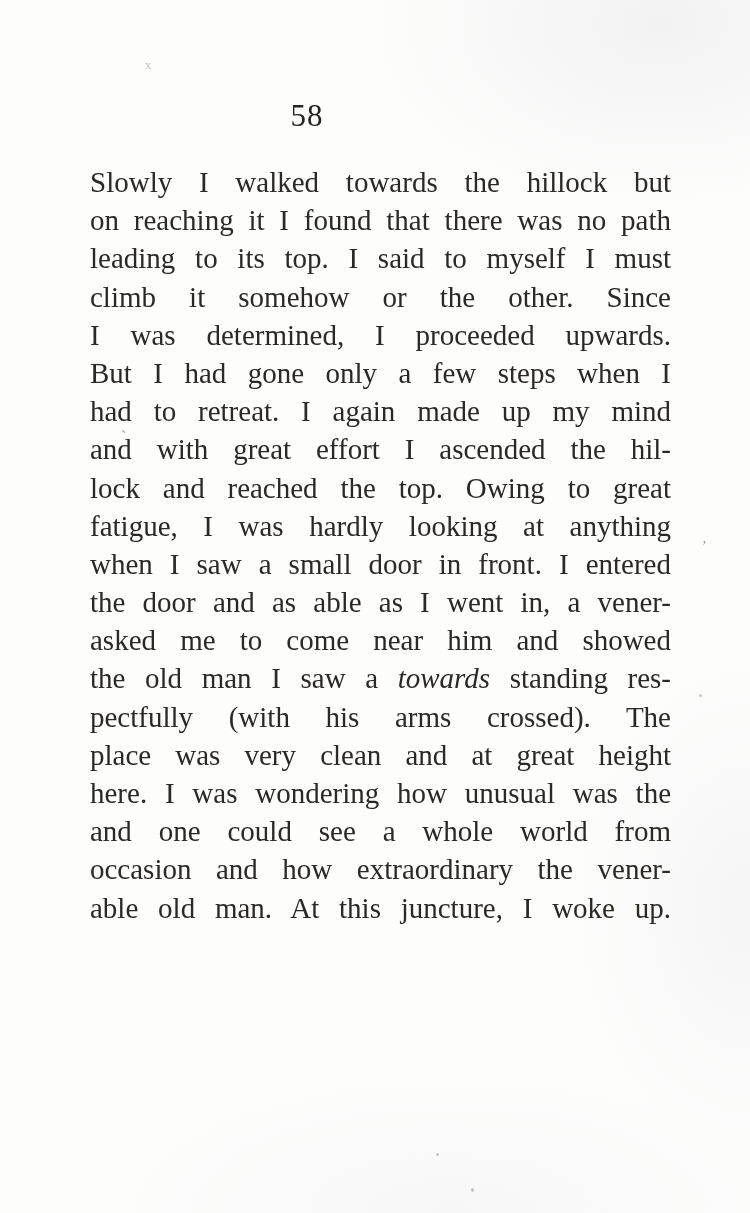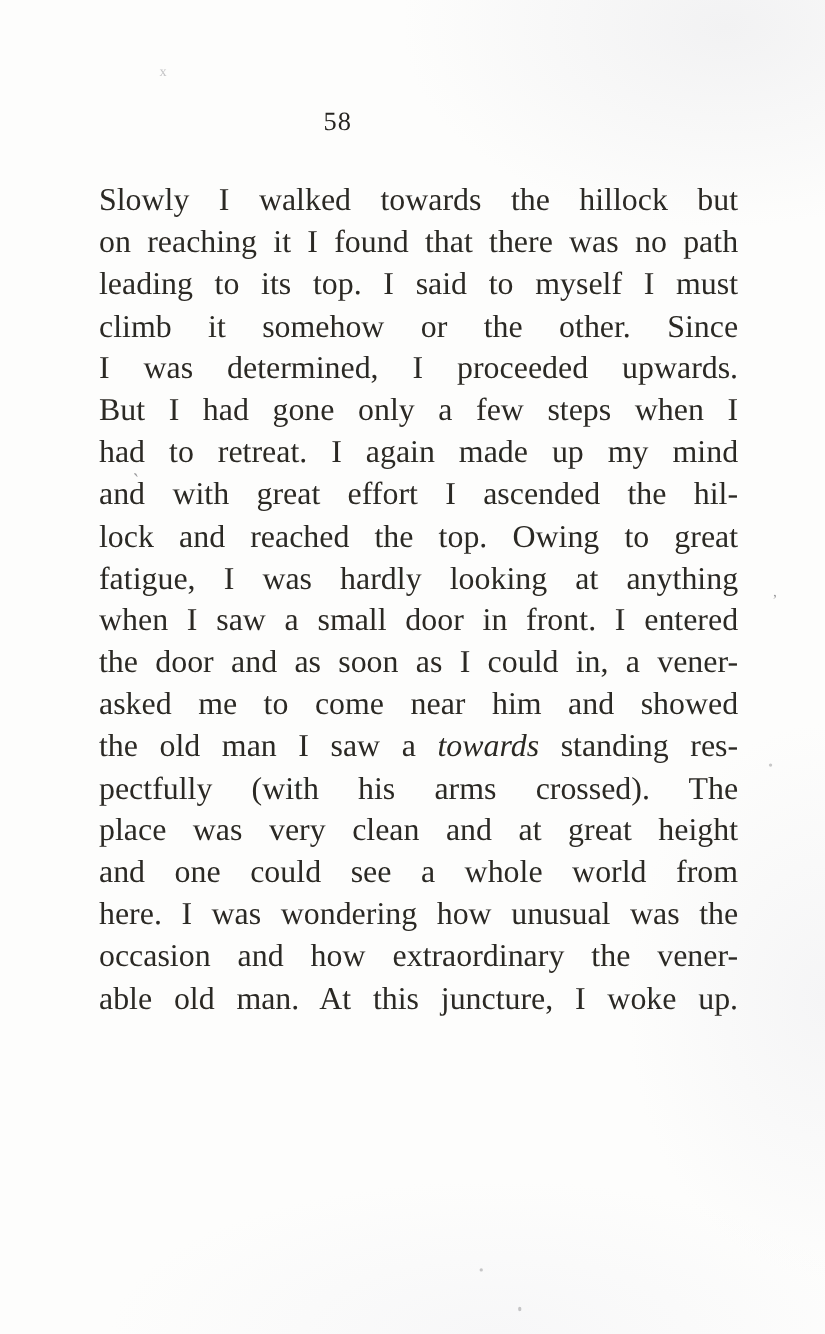--- a/index.html
+++ b/index.html
@@ -23,21 +23,21 @@
       radial-gradient(ellipse 500px 200px at 60% 100%, #f7f7f8 0%, rgba(247,247,248,0) 70%),
       #fdfdfc;
     color: #2e2c28;
   }
   .page-number {
     position: absolute;
     top: 98px;
     left: 0;
     width: 614px;
     text-align: center;
-    font-size: 24px;
+    font-size: 31px;
     letter-spacing: 1px;
     color: #262420;
   }
   .text-block {
     position: absolute;
     top: 163px;
     left: 90px;
     width: 581px;
   }
   .line {
@@ -79,27 +79,27 @@
       <div class="line"><span>on reaching it I found that there was no path</span></div>
       <div class="line"><span>leading to its top. I said to myself I must</span></div>
       <div class="line"><span>climb it somehow or the other. Since</span></div>
       <div class="line"><span>I was determined, I proceeded upwards.</span></div>
       <div class="line"><span>But I had gone only a few steps when I</span></div>
       <div class="line"><span>had to retreat. I again made up my mind</span></div>
       <div class="line"><span>and with great effort I ascended the hil-</span></div>
       <div class="line"><span>lock and reached the top. Owing to great</span></div>
       <div class="line"><span>fatigue, I was hardly looking at anything</span></div>
       <div class="line"><span>when I saw a small door in front. I entered</span></div>
-      <div class="line"><span>the door and as soon as I could in, a vener-</span></div>
+      <div class="line"><span>the door and as able as I went in, a vener-</span></div>
       <div class="line"><span>asked me to come near him and showed</span></div>
       <div class="line"><span>the old man I saw a </span><span class="italic">towards</span><span> standing res-</span></div>
       <div class="line"><span>pectfully (with his arms crossed). The</span></div>
       <div class="line"><span>place was very clean and at great height</span></div>
+      <div class="line"><span>here. I was wondering how unusual was the</span></div>
       <div class="line"><span>and one could see a whole world from</span></div>
-      <div class="line"><span>here. I was wondering how unusual was the</span></div>
       <div class="line"><span>occasion and how extraordinary the vener-</span></div>
       <div class="line"><span>able old man. At this juncture, I woke up.</span></div>
     </div>
 
   <div class="artifact" style="left:120px; top:428px; transform:rotate(8deg);">`</div>
   <div class="artifact" style="left:702px; top:540px; font-size:14px;">’</div>
   <div class="artifact" style="left:145px; top:58px; font-size:13px; color:#c4c4c6;">x</div>
   <div class="speck" style="left:699px; top:694px; width:3px; height:3px;"></div>
   <div class="speck" style="left:436px; top:1153px; width:3px; height:3px;"></div>
   <div class="speck" style="left:471px; top:1188px; width:3px; height:4px;"></div>

